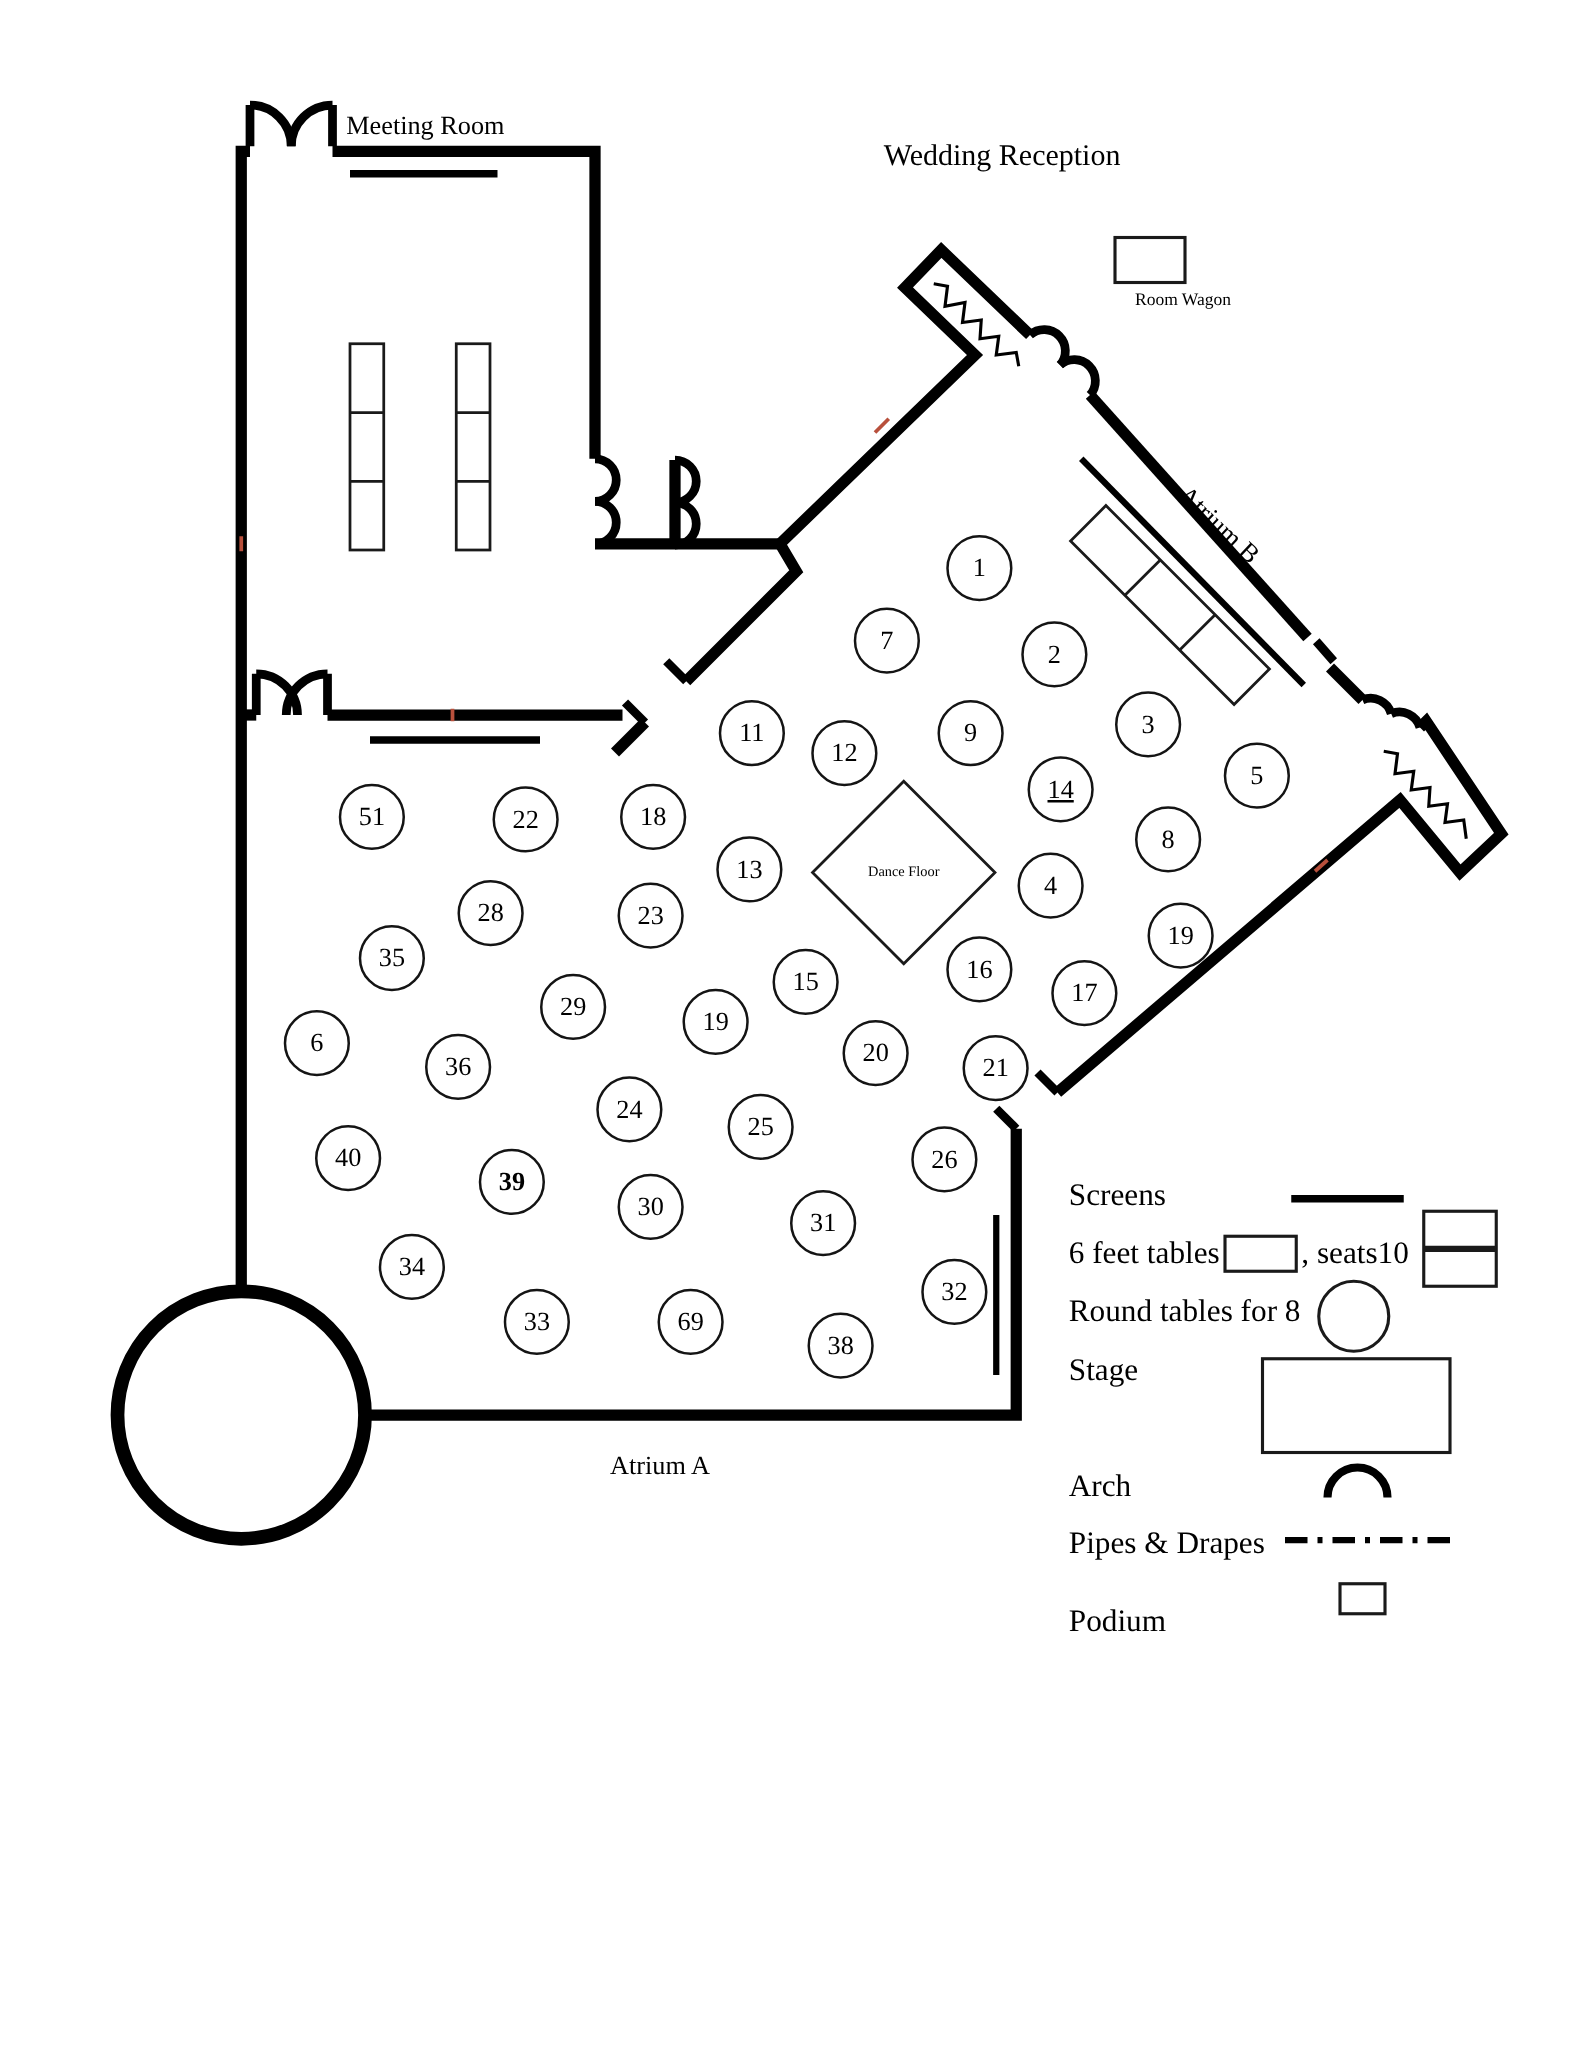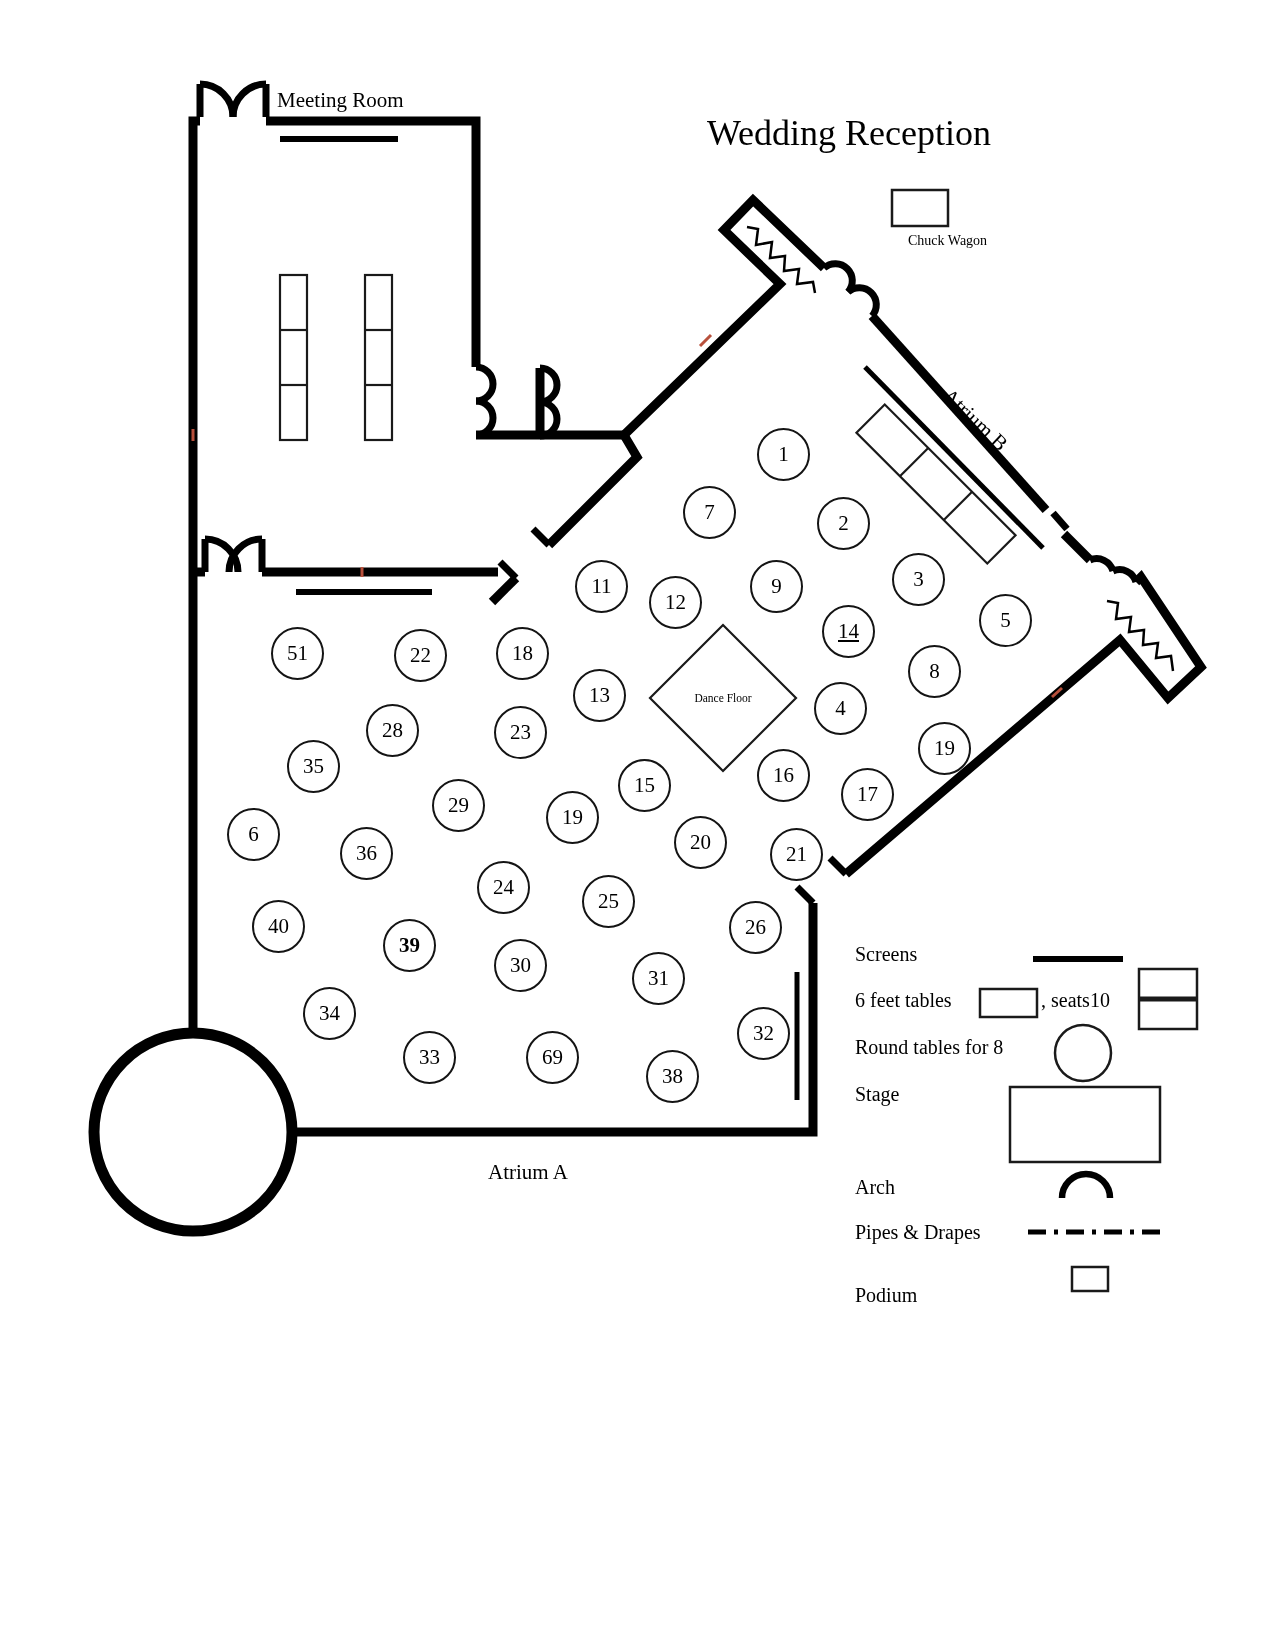--- a/index.html
+++ b/index.html
@@ -2,25 +2,25 @@
 <html><head>
 <meta charset="utf-8">
 <style>
   html,body { margin:0; padding:0; background:#ffffff; }
   #canvas {
     position:relative; width:1275px; height:1650px; background:#fff;
     font-family:"Liberation Serif","DejaVu Serif",serif; color:#000; overflow:hidden;
   }
   #plan-svg { position:absolute; left:0; top:0; }
   .lbl { position:absolute; white-space:nowrap; }
-  .title { font-size:36px; }
+  .title { font-size:24px; }
   .room  { font-size:21px; }
   .small { font-size:14px; }
   .tiny  { font-size:11.5px; }
-  .legend { font-size:20px; }
+  .legend { font-size:25px; }
   .rot45 { transform:translate(-50%,-50%) rotate(43deg); }
   .rtable {
     position:absolute; width:49px; height:49px; border:2.5px solid #141414;
     border-radius:50%; background:#fff; display:flex; align-items:center;
     justify-content:center; font-size:21px; line-height:1;
   }
 </style>
 </head>
 <body>
 
@@ -173,21 +173,21 @@
       <div class="rtable" style="left: 526px; top: 1031px;">69</div>
       <div class="rtable" style="left: 646px; top: 1050px;">38</div>
       <div class="rtable" style="left: 383px; top: 919px; font-weight: bold;">39</div>
       <div class="rtable" style="left: 252px; top: 900px;">40</div>
     </div>
 
   <div class="lbl title" style="left:707px; top:112px;">Wedding Reception</div>
 
   <div class="lbl room" style="left:277px; top:88px;">Meeting Room</div>
 
-  <div class="lbl small" style="left:908px; top:233px;">Chuck Wagon</div>
+  <div class="lbl small" style="left:908px; top:233px;">Room Wagon</div>
 
   <div class="lbl room rot45" style="left:975px; top:420px;">Atrium B</div>
 
   <div class="lbl room" style="left:488px; top:1160px;">Atrium A</div>
 
   <div class="lbl tiny" style="left:723px; top:692px; transform:translateX(-50%);">Dance Floor</div>
 
   <div class="lbl legend" style="left:855px; top:943px;">Screens</div>
   <div class="lbl legend" style="left:855px; top:989px;">6 feet tables</div>
   <div class="lbl legend" style="left:1041px; top:989px;">, seats10</div>

